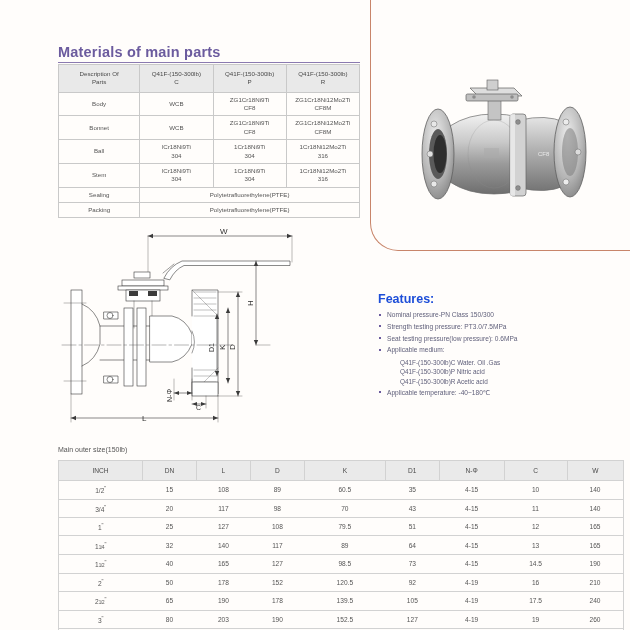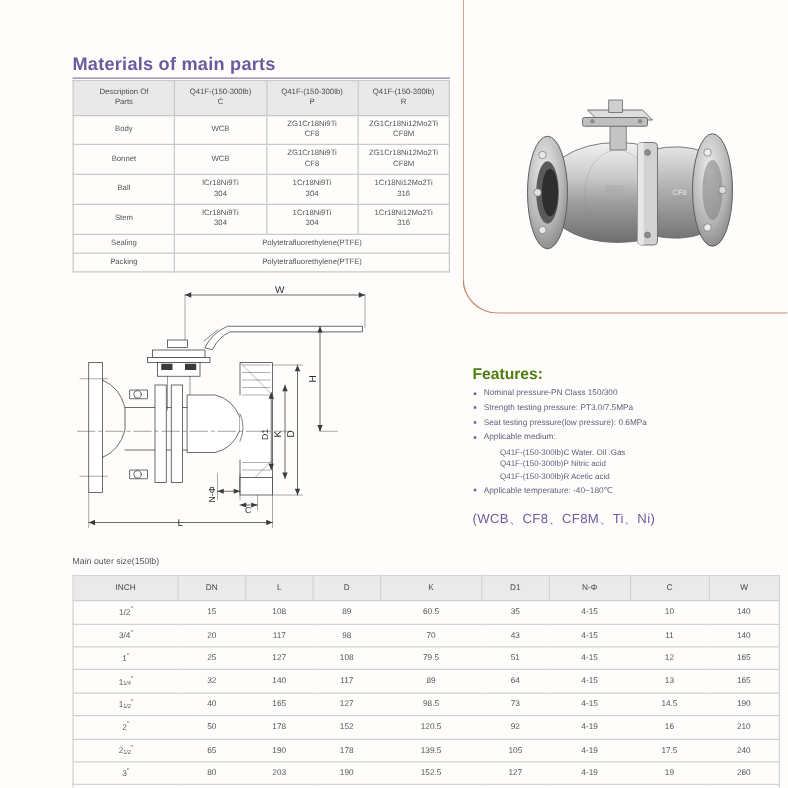--- a/index.html
+++ b/index.html
@@ -46,21 +46,21 @@
   .sub{display:block;}
 
   
   #drawing{position:absolute;left:60px;top:228px;width:300px;height:198px;}
 
   
   #product-photo{position:absolute;left:388px;top:68px;width:236px;height:172px;}
 
   
   #features-block{position:absolute;left:378px;top:292px;width:248px;}
-  #features-title{color:#4d7c0f;font-size:12.5px;font-weight:bold;margin:0 0 5px 0;}
+  #features-title{color:#1d4ed8;font-size:12.5px;font-weight:bold;margin:0 0 5px 0;}
   .feat-list{list-style:none;margin:0;padding:0;}
   .feat-list li{
     position:relative;padding-left:9px;margin-bottom:3.2px;
     font-size:6.6px;color:#5f5f7a;line-height:1.3;
   }
   .feat-list li:before{
     content:"";position:absolute;left:1px;top:2.5px;
     width:2px;height:2px;background:#6b5b9e;
   }
   .medium-lines{margin:1px 0 3px 0;padding:0 0 0 22px;list-style:none;}
@@ -363,21 +363,20 @@
       <li>Applicable medium:</li>
     </ul>
     <ul class="medium-lines">
       <li>Q41F-(150-300lb)C Water. Oil .Gas</li>
       <li>Q41F-(150-300lb)P Nitric acid</li>
       <li>Q41F-(150-300lb)R Acetic acid</li>
     </ul>
     <ul class="feat-list">
       <li>Applicable temperature: -40~180℃</li>
     </ul>
-    <div id="alloy-line">(WCB、CF8、CF8M、Ti、Ni)</div>
   </div>
 
   <div id="dim-caption">Main outer size(150lb)</div>
   <table id="dim-table">
     <thead>
       <tr>
         <th>INCH</th>
         <th>DN</th>
         <th>L</th>
         <th>D</th>

